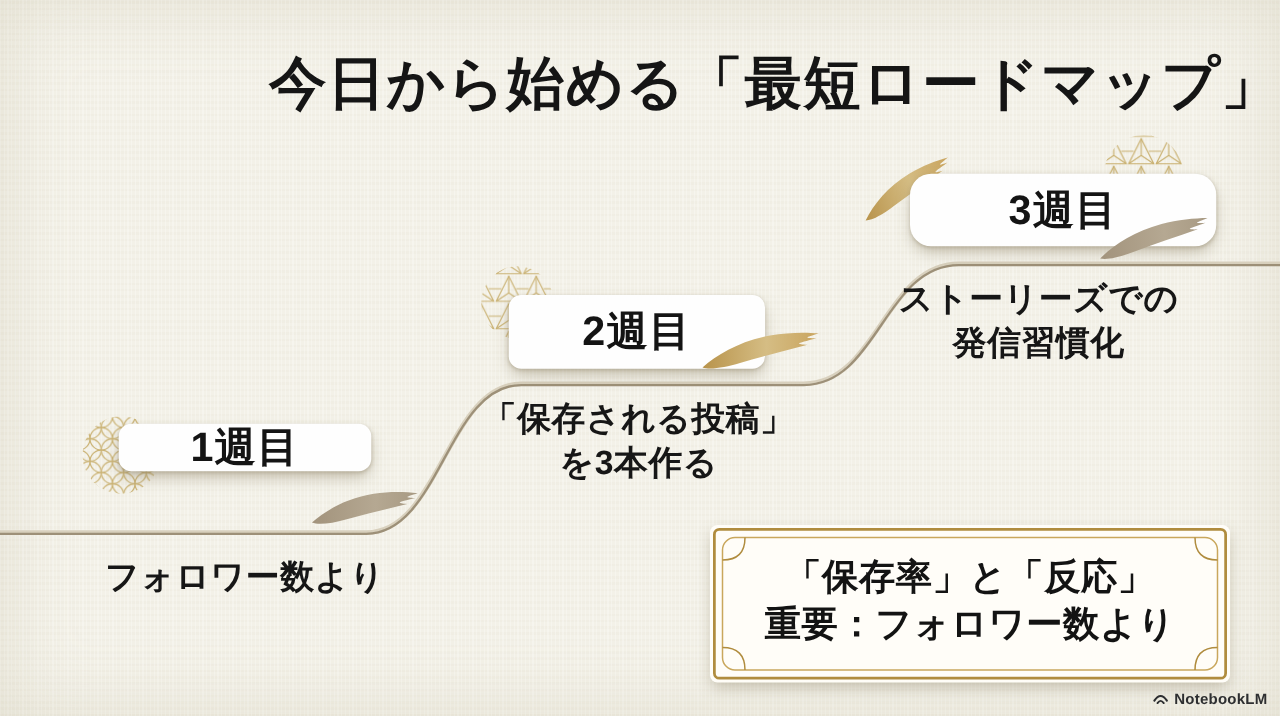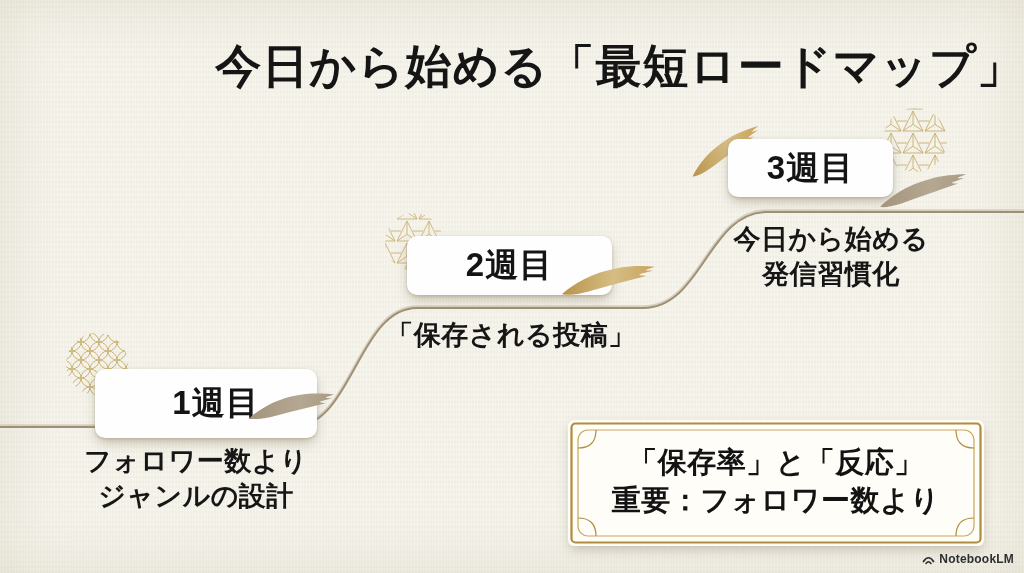--- a/index.html
+++ b/index.html
@@ -18,23 +18,23 @@
     position:absolute;left:0;top:36px;width:1024px;text-align:right;z-index:4;
     font-family:"Liberation Serif","DejaVu Serif",serif;
     font-weight:700;font-size:46px;letter-spacing:1px;color:#151515;
   }
   .card{
     position:absolute;z-index:2;background:#fefefe;border-radius:10px;
     box-shadow:0 6px 12px -2px rgba(140,128,100,.5), 0 1px 3px rgba(140,128,100,.35);
     display:flex;align-items:center;justify-content:center;
   }
   .card-label{font-size:33px;font-weight:800;color:#141414;letter-spacing:1px;}
-  .card1{left:95px;top:369px;width:202px;height:69px;padding-left:20px;}
+  .card1{left:95px;top:339px;width:202px;height:38px;}
   .card2{left:407px;top:236px;width:205px;height:59px;text-align:center;}
-  .card3{left:728px;top:139px;width:165px;height:58px;}
+  .card3{left:728px;top:139px;width:245px;height:58px;border-radius:17px;}
   .step-desc{
     position:absolute;z-index:2;width:320px;text-align:center;
     font-size:27px;font-weight:800;color:#161616;line-height:35px;letter-spacing:.5px;
   }
   .step-desc span{display:block;}
   .desc1{left:36px;top:444px;}
   .desc2{left:351px;top:318px;}
   .desc3{left:671px;top:222px;}
   .note{
     position:absolute;left:568px;top:420px;width:416px;height:126px;z-index:4;
@@ -45,21 +45,21 @@
   .note-text{
     position:absolute;left:0;top:443px;width:1024px;z-index:5;pointer-events:none;
   }
   .note-text-inner{
     position:absolute;left:576px;width:400px;text-align:center;
     font-size:29px;font-weight:800;color:#131313;line-height:38px;letter-spacing:.5px;
   }
   .note-text-inner span{display:block;}
   .logo{
     position:absolute;right:10px;bottom:7px;z-index:6;
-    display:flex;align-items:center;gap:4px;color:#2e2f31;
+    display:flex;gap:4px;color:#2e2f31;
   }
   .logo-text{font-size:12px;font-weight:700;letter-spacing:.2px;}
 </style>
 </head>
 <body>
 
 <div class="slide">
 
   <svg class="decor" width="1024" height="573" viewBox="0 0 1024 573">
     <defs>
@@ -113,27 +113,27 @@
   </div>
   <div class="card card2">
     <span class="card-label">2週目</span>
   </div>
   <div class="card card3">
     <span class="card-label">3週目</span>
   </div>
 
   <div class="step-desc desc1">
     <span>フォロワー数より</span>
-    <span>ジャンルの設計</span>
   </div>
   <div class="step-desc desc2">
     <span>「保存される投稿」</span>
+    <span>を3本作る</span>
   </div>
   <div class="step-desc desc3">
-    <span>今日から始める</span>
+    <span>ストーリーズでの</span>
     <span>発信習慣化</span>
   </div>
 
   <svg class="decor-top" width="1024" height="573" viewBox="0 0 1024 573">
     <g transform="translate(247,389) rotate(2) scale(0.9,0.85)">
       <use href="#brushShape" fill="url(#taupeBrushG)"></use>
     </g>
     <g transform="translate(558,264) scale(1,0.88)">
       <use href="#brushShape" fill="url(#goldBrushG)"></use>
     </g>

